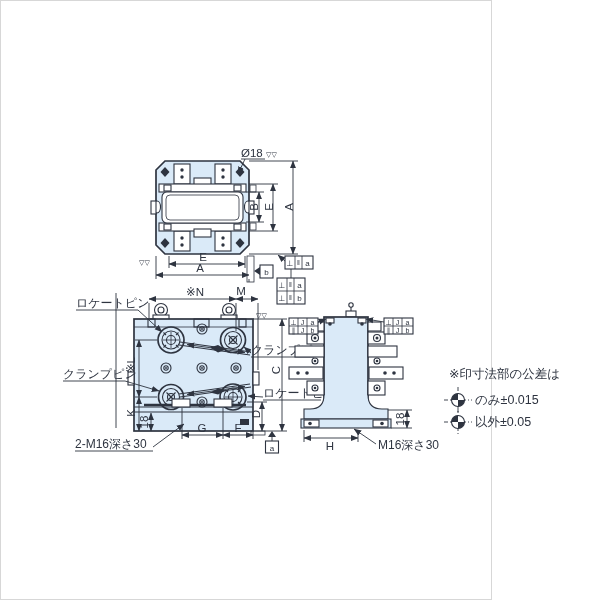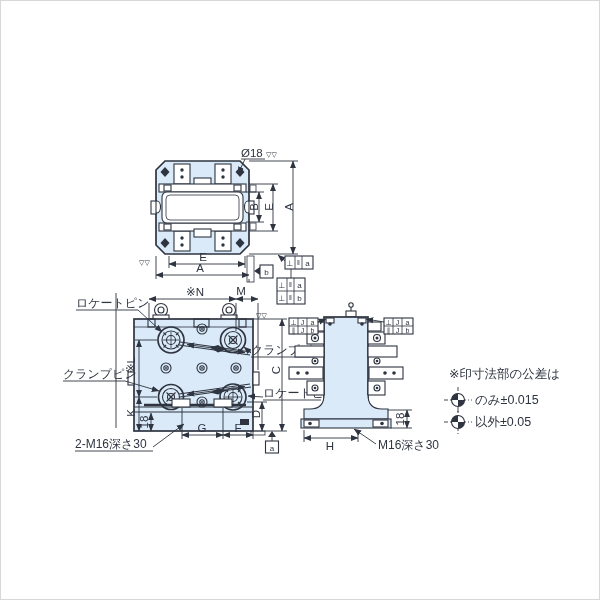--- a/index.html
+++ b/index.html
@@ -1,16 +1,16 @@
 <!DOCTYPE html>
 <html><head>
 <meta charset="utf-8">
 <style>
   html,body{margin:0;padding:0;background:#fff;}
-  .canvas{position:relative;width:600px;height:600px;background:#fff;border:1px solid #d7d7d7;box-sizing:border-box;font-family:"Liberation Sans","DejaVu Sans",sans-serif;}
+  .canvas{position:relative;width:492px;height:600px;background:#fff;border:1px solid #d7d7d7;box-sizing:border-box;font-family:"Liberation Sans","DejaVu Sans",sans-serif;}
   svg{position:absolute;left:0;top:0;}
   svg text{fill:#2e3440;font-family:"Liberation Sans","DejaVu Sans",sans-serif;}
   .ln{stroke:#2e3440;fill:none;stroke-width:1.1;}
   .thick{stroke-width:1.7;}
   .thin{stroke-width:0.8;}
   .blue{fill:#daeaf8;}
   .white{fill:#ffffff;}
   .dk{fill:#2e3440;stroke:none;}
   .dim{stroke:#2e3440;fill:none;stroke-width:0.9;}
   .lbl{font-size:11.5px;}

